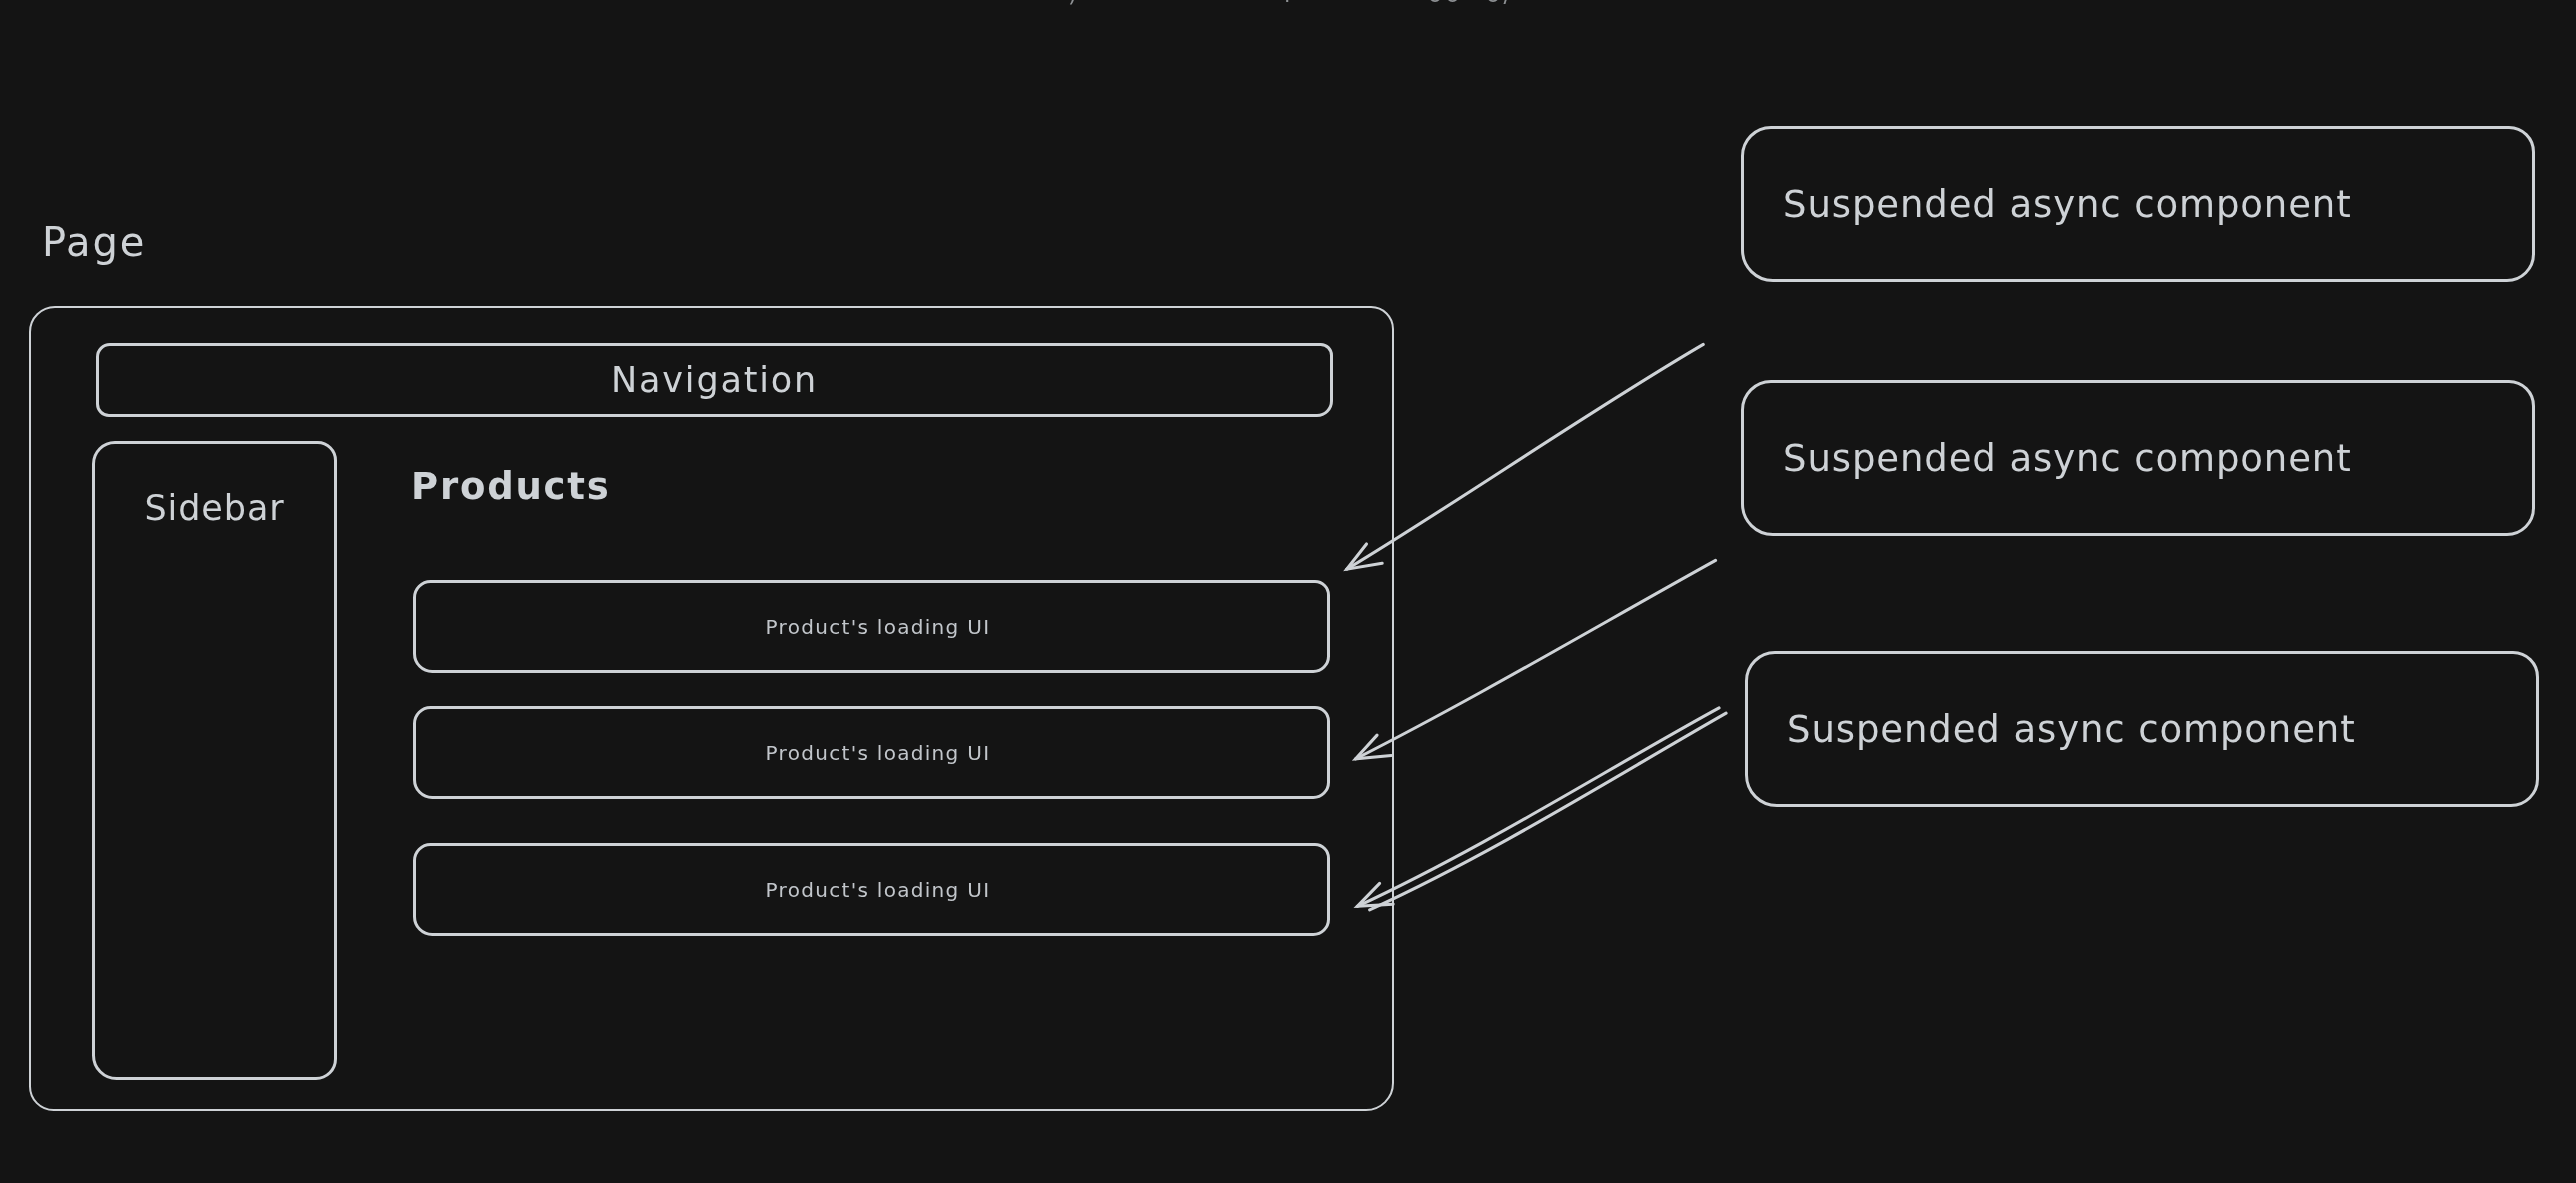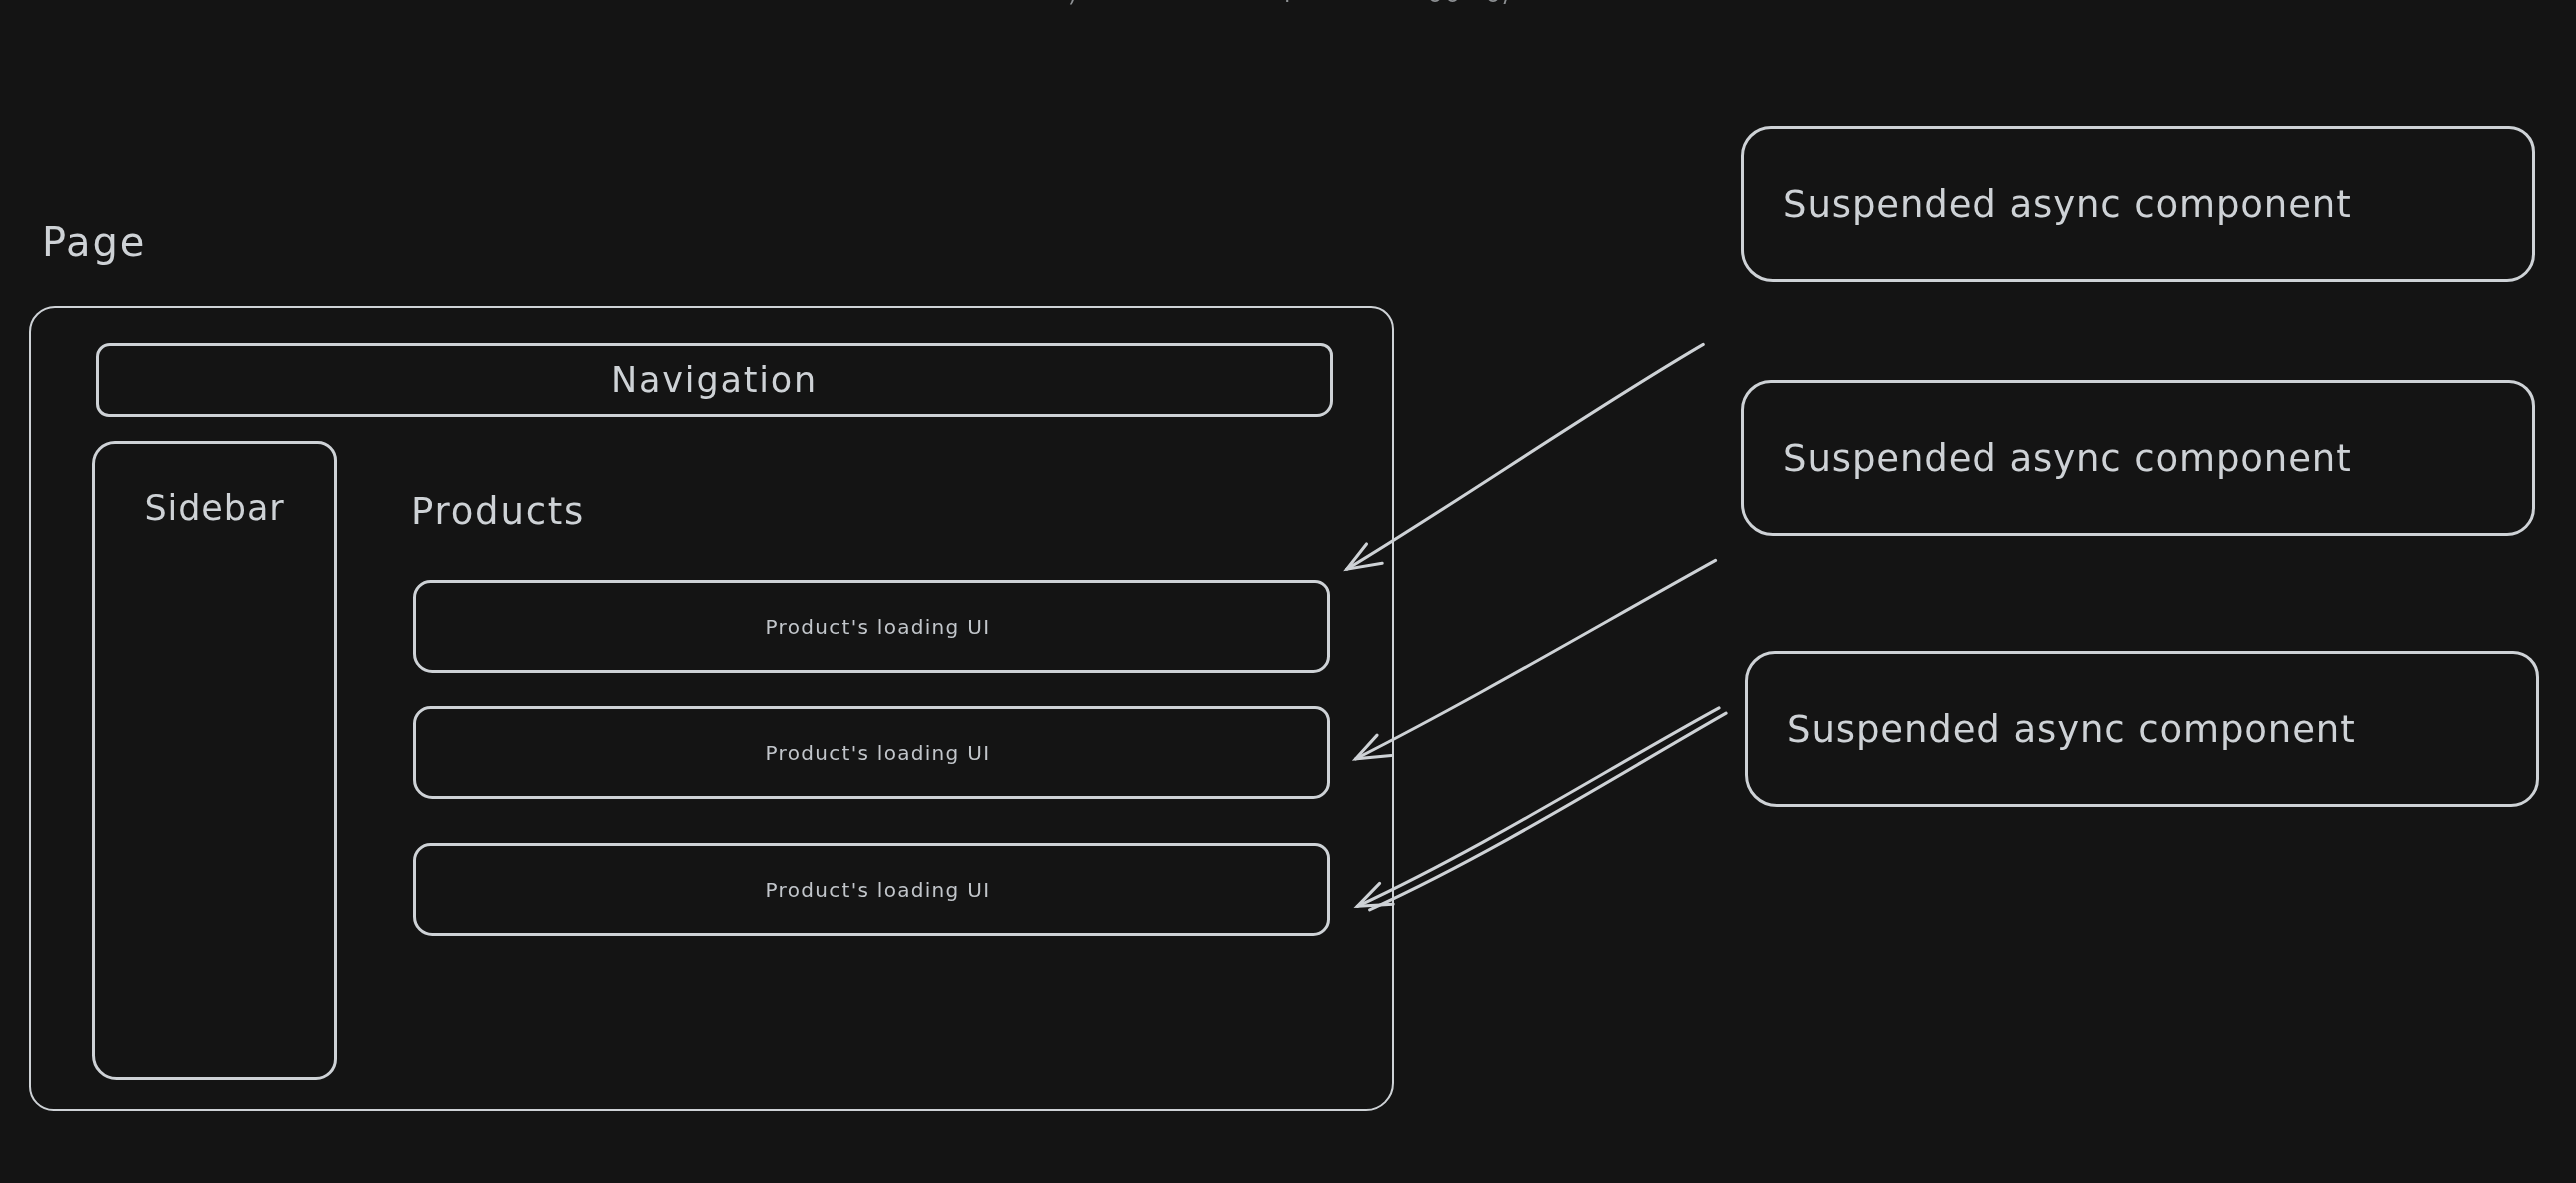--- a/index.html
+++ b/index.html
@@ -36,22 +36,22 @@
   .art-2{left:1284px;}
   .art-3{left:1428px;}
   .art-4{left:1486px;}
 
   
   .page-label{
     position:absolute;left:42px;top:219px;
     font-size:40px;letter-spacing:1.8px;
   }
   .products-label{
-    position:absolute;left:411px;top:490px;
-    font-size:37px;letter-spacing:1.8px;
+    position:absolute;left:411px;top:465px;
+    font-size:37px;letter-spacing:1.8px;font-weight:bold;
   }
 
   
   .box{
     position:absolute;
     border:3.1px solid var(--stroke);
     background:transparent;
   }
   .page-box{
     left:29px;top:306px;width:1365px;height:805px;

